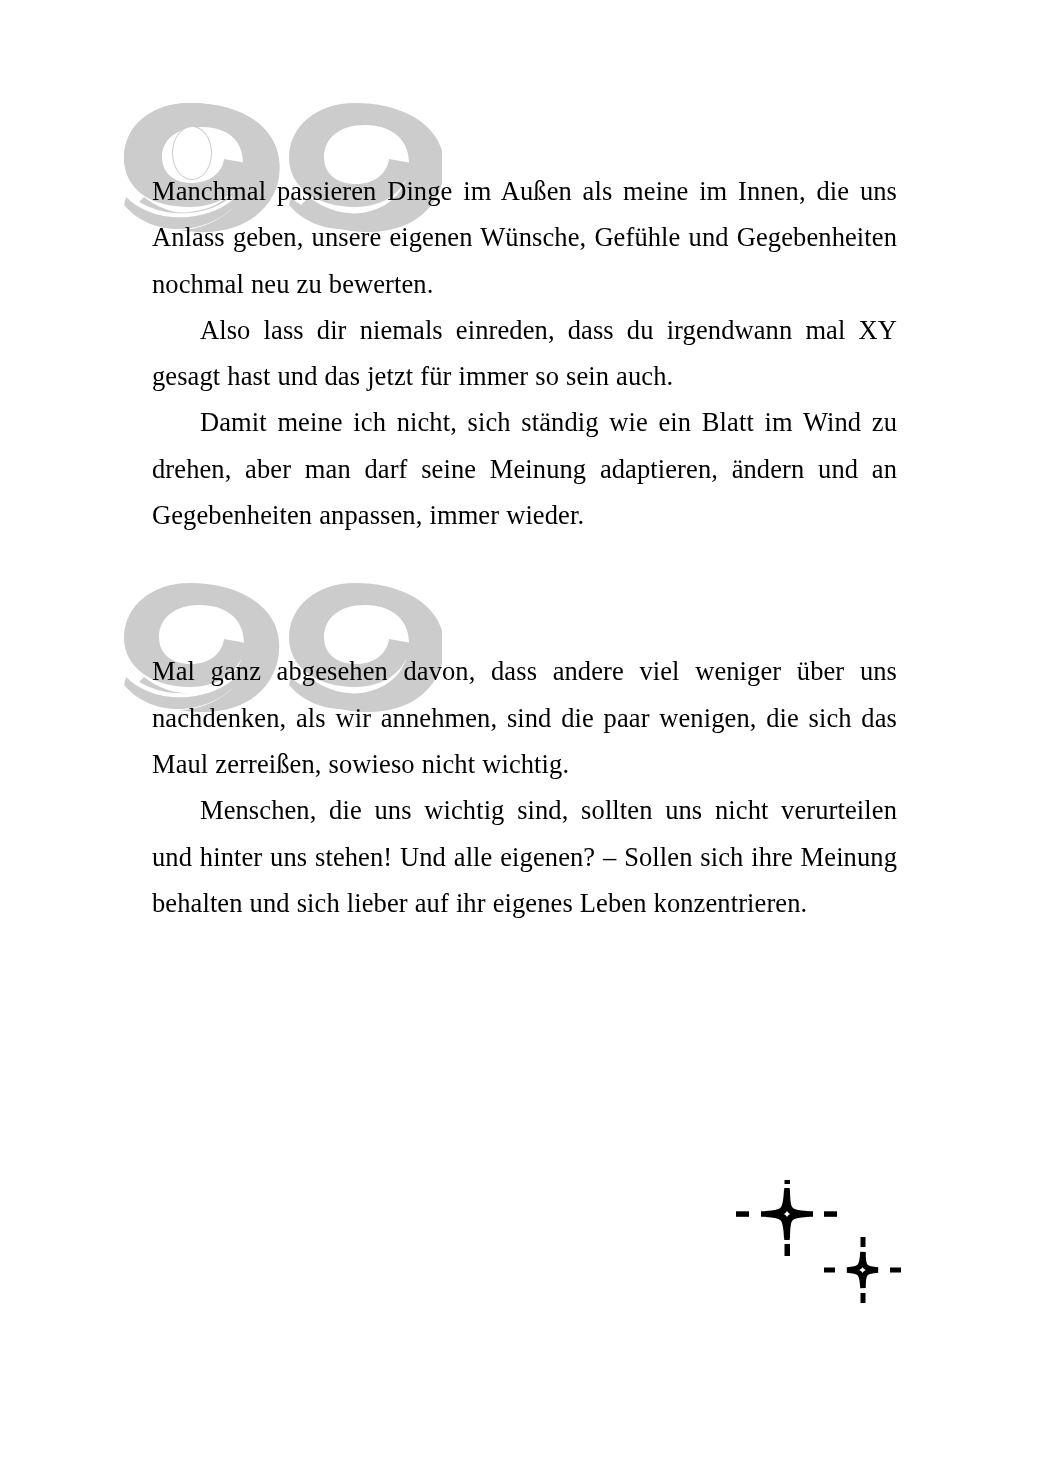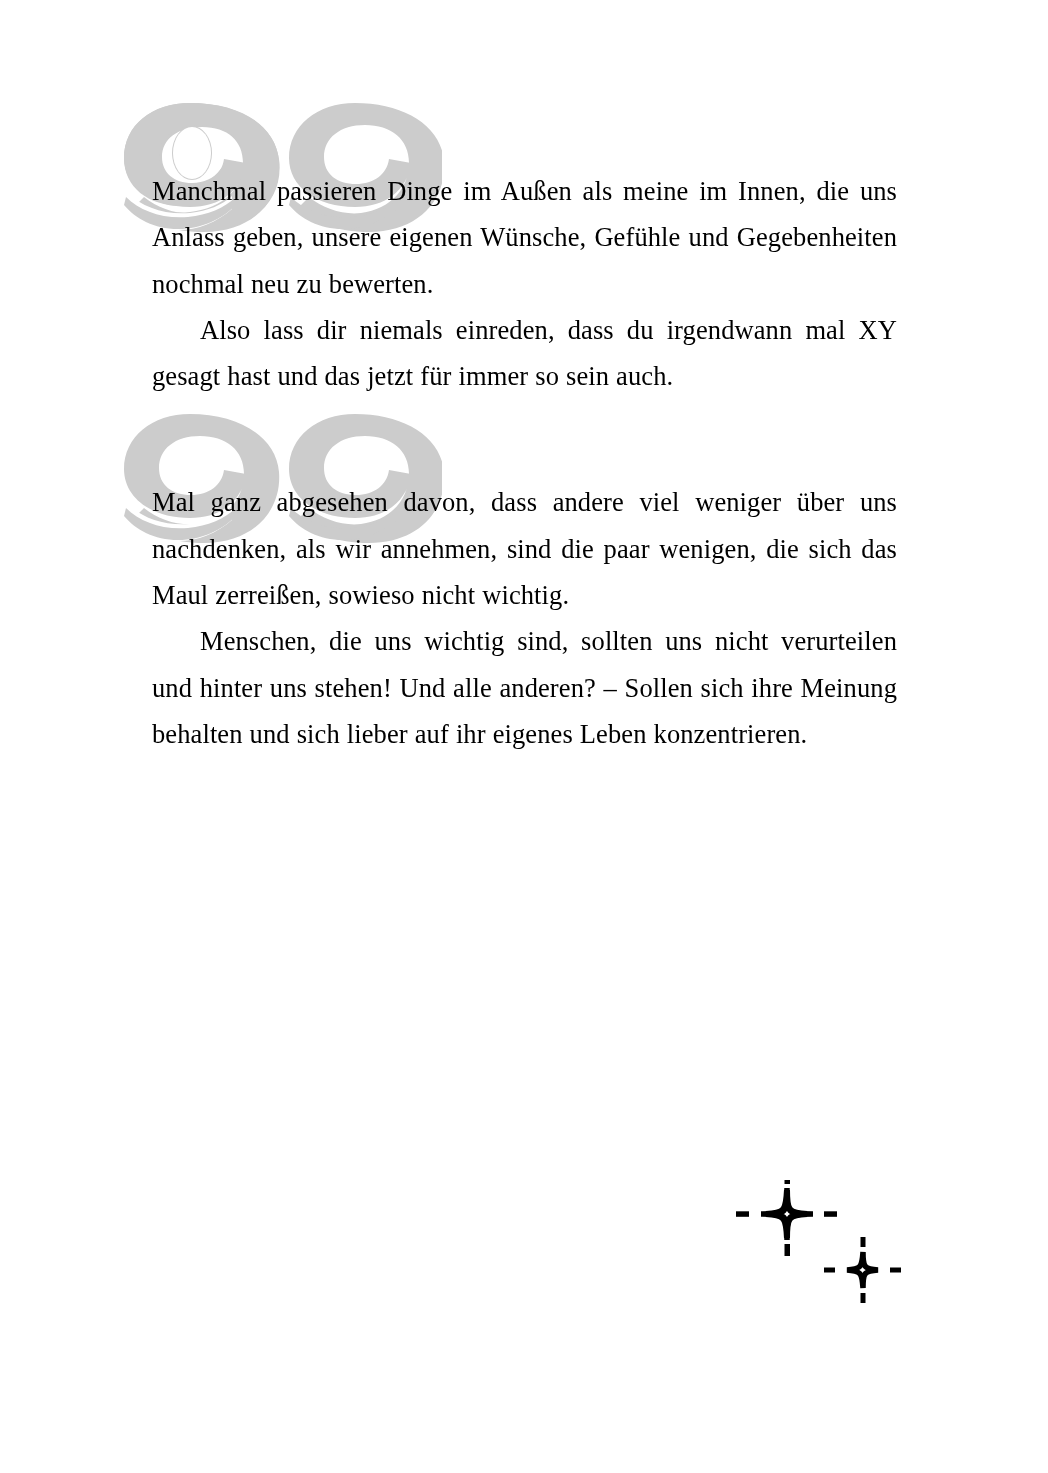--- a/index.html
+++ b/index.html
@@ -28,21 +28,21 @@
     left: 152px;
     width: 745px;
     top: 0;
   }
 
   .block {
     position: relative;
   }
 
   .block-1 { margin-top: 168px; }
-  .block-2 { margin-top: 80px; }
+  .block-2 { margin-top: 110px; }
 
   
   .quote-mark {
     position: absolute;
     left: -40px;
     top: -67px;
     width: 330px;
     height: 132px;
     z-index: 0;
     pointer-events: none;
@@ -115,20 +115,21 @@
                      C205 106 177 86 177 57 C177 25 205 2 243 2 Z"></path>
             <ellipse cx="245" cy="52" rx="19" ry="26" fill="#ffffff"></ellipse>
             <path d="M179 96 C193 110 215 118 241 116 C261 114 277 107 289 96
                      L289 104 C275 118 255 128 231 128 C207 128 189 118 177 104 Z" fill="#cccccc"></path>
           </g>
         </svg>
       </div>
 
       <p class="para">Manchmal passieren Dinge im Außen als meine im Innen, die uns Anlass geben, unsere eigenen Wünsche, Gefühle und Gegebenheiten nochmal neu zu bewerten.</p>
       <p class="para">Also lass dir niemals einreden, dass du irgendwann mal XY gesagt hast und das jetzt für immer so sein auch.</p>
+      <p class="para">Damit meine ich nicht, sich ständig wie ein Blatt im Wind zu drehen, aber man darf seine Meinung adaptieren, ändern und an Gegebenheiten anpassen, immer wieder.</p>
     </div>
 
     <div class="block block-2">
 
       <div class="quote-mark">
         <svg viewBox="0 0 330 132" xmlns="http://www.w3.org/2000/svg" aria-hidden="true">
           <g fill="#cccccc">
             <path d="M78 2 C126 2 164 24 167 60 C170 98 142 131 92 131
                      C60 131 34 121 21 107 L32 96 C47 108 66 114 84 112
                      C114 108 132 87 132 62 C132 38 114 24 88 24
@@ -148,21 +149,21 @@
                      C262 83 275 73 277 58 L299 62 C295 90 273 106 243 106
                      C205 106 177 86 177 57 C177 25 205 2 243 2 Z"></path>
             <ellipse cx="245" cy="52" rx="19" ry="26" fill="#ffffff"></ellipse>
             <path d="M179 96 C193 110 215 118 241 116 C261 114 277 107 289 96
                      L289 104 C275 118 255 128 231 128 C207 128 189 118 177 104 Z" fill="#cccccc"></path>
           </g>
         </svg>
       </div>
 
       <p class="para">Mal ganz abgesehen davon, dass andere viel weniger über uns nachdenken, als wir annehmen, sind die paar wenigen, die sich das Maul zerreißen, sowieso nicht wichtig.</p>
-      <p class="para">Menschen, die uns wichtig sind, sollten uns nicht verurteilen und hinter uns stehen! Und alle anderen? – Sollen sich ihre Meinung behalten und sich lieber auf ihr eigenes Leben konzentrieren.</p>
+      <p class="para">Menschen, die uns wichtig sind, sollten uns nicht verurteilen und hinter uns stehen! Und alle eigenen? – Sollen sich ihre Meinung behalten und sich lieber auf ihr eigenes Leben konzentrieren.</p>
     </div>
 
   </div>
 
   <div class="sparkles">
     <svg viewBox="0 0 175 150" xmlns="http://www.w3.org/2000/svg" aria-hidden="true">
       <g fill="none" stroke="#000000" stroke-width="5.5" stroke-linecap="butt">
 
         <g>
           <path d="M52 8 C52 34 52 34 26 34 C52 34 52 34 52 60

